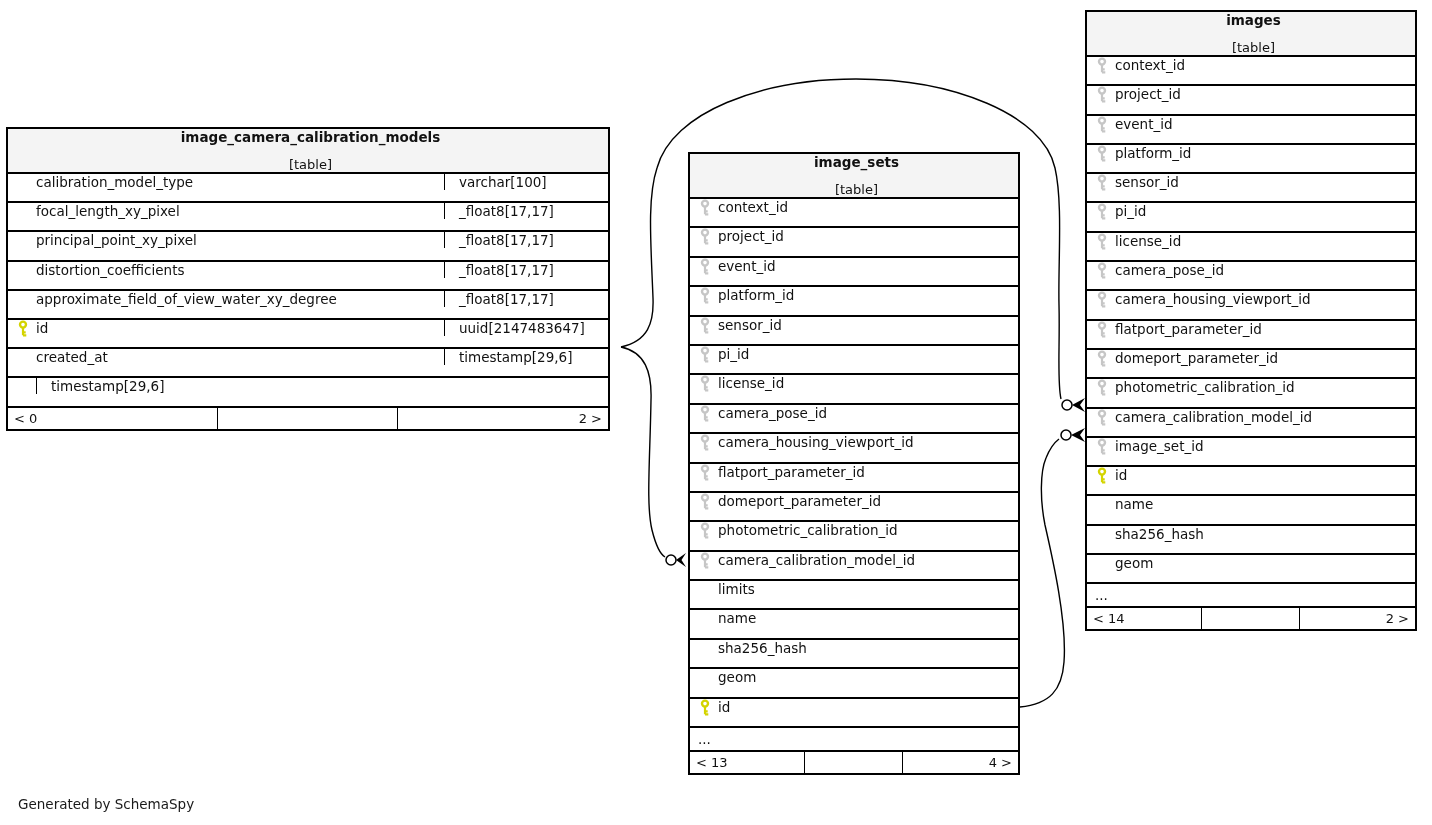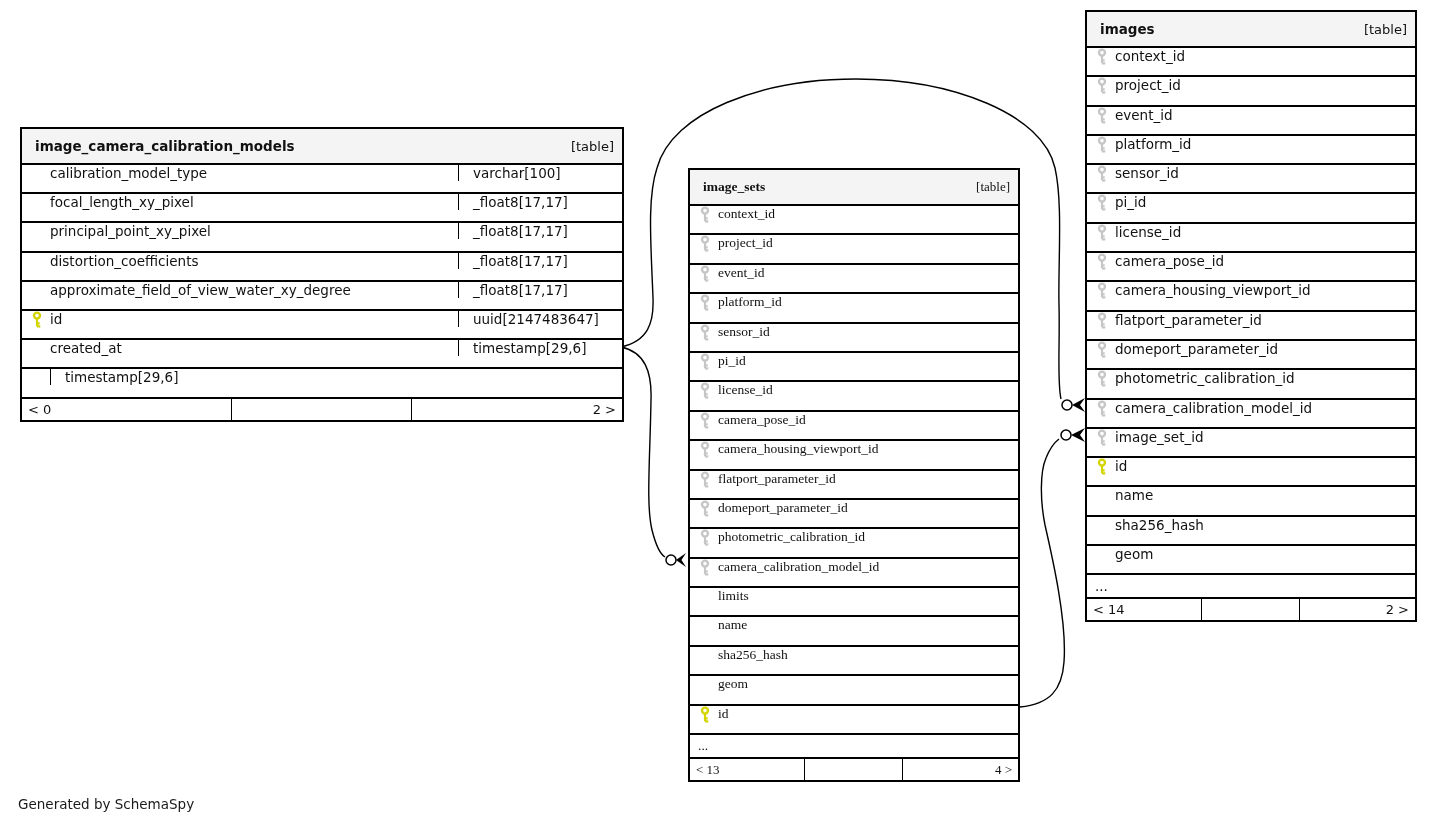--- a/index.html
+++ b/index.html
@@ -9,28 +9,29 @@
     font-family:"DejaVu Sans","Liberation Sans",sans-serif;
     color:#000;
   }
   #canvas { position:absolute; left:0; top:0; width:1432px; height:825px; }
   #rel-svg { position:absolute; left:0; top:0; width:1432px; height:825px; }
 
   .db-table {
     position:absolute; border:2px solid #000; background:#fff;
     font-size:13.5px; color:#111;
   }
-  #table-0 { left:20px;  top:127px; width:604px; --rh:29.2px; }
-  #table-1 { left:688px; top:168px; width:332px;font-family:Liberation Serif, serif; --rh:29.4px; }
+  #table-0 { left:6px;  top:127px; width:604px; --rh:29.2px; }
+  #table-1 { left:688px; top:152px; width:332px; --rh:29.4px; }
   #table-2 { left:1085px; top:10px; width:332px; --rh:29.3px; }
 
   .tbl-header {
-    height:36px; background:#f4f4f4; border-bottom:2px solid #000;
+    height:45px; background:#f4f4f4; border-bottom:2px solid #000;
     display:flex; align-items:center; justify-content:space-between;
     padding:0 8px 0 13px;
+    flex-direction:column;
   }
   .tbl-title { font-weight:bold; font-size:13.5px; }
   .tbl-tag { font-size:13px; }
 
   .tbl-row {
     height:var(--rh); border-bottom:2px solid #000;
     display:flex; align-items:flex-start;
   }
   .key-cell { width:28px; display:flex; align-items:center; padding-left:9px; }
   .col-name { flex:1; display:flex; align-items:center; white-space:nowrap; overflow:hidden; }

